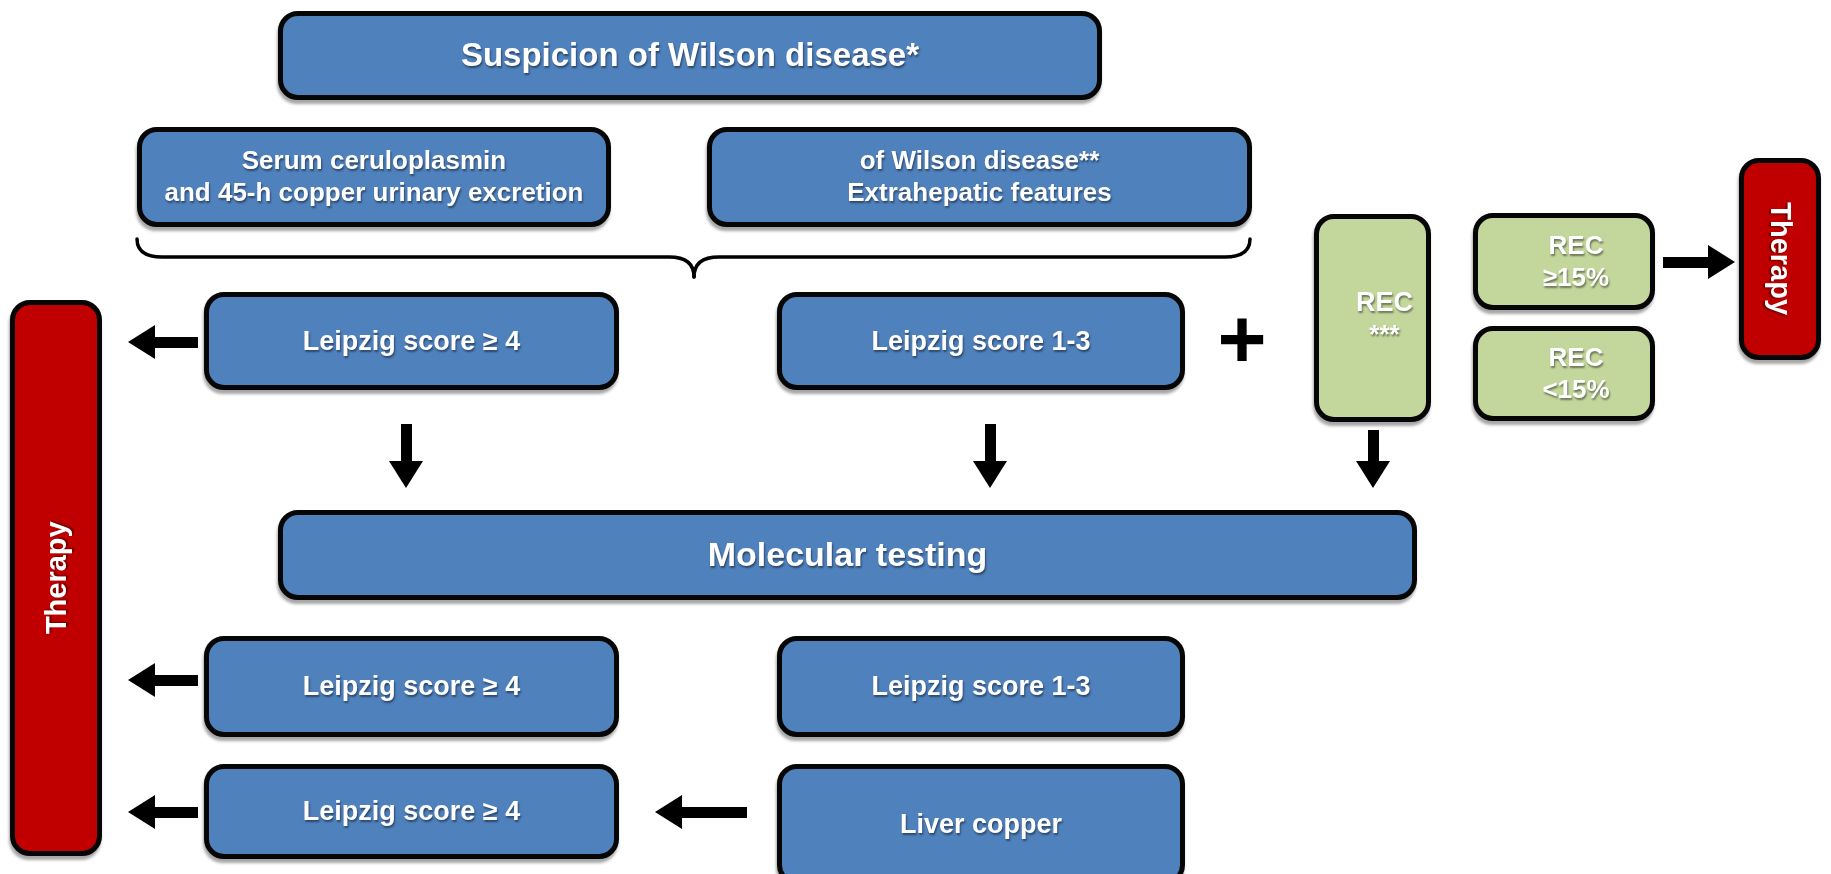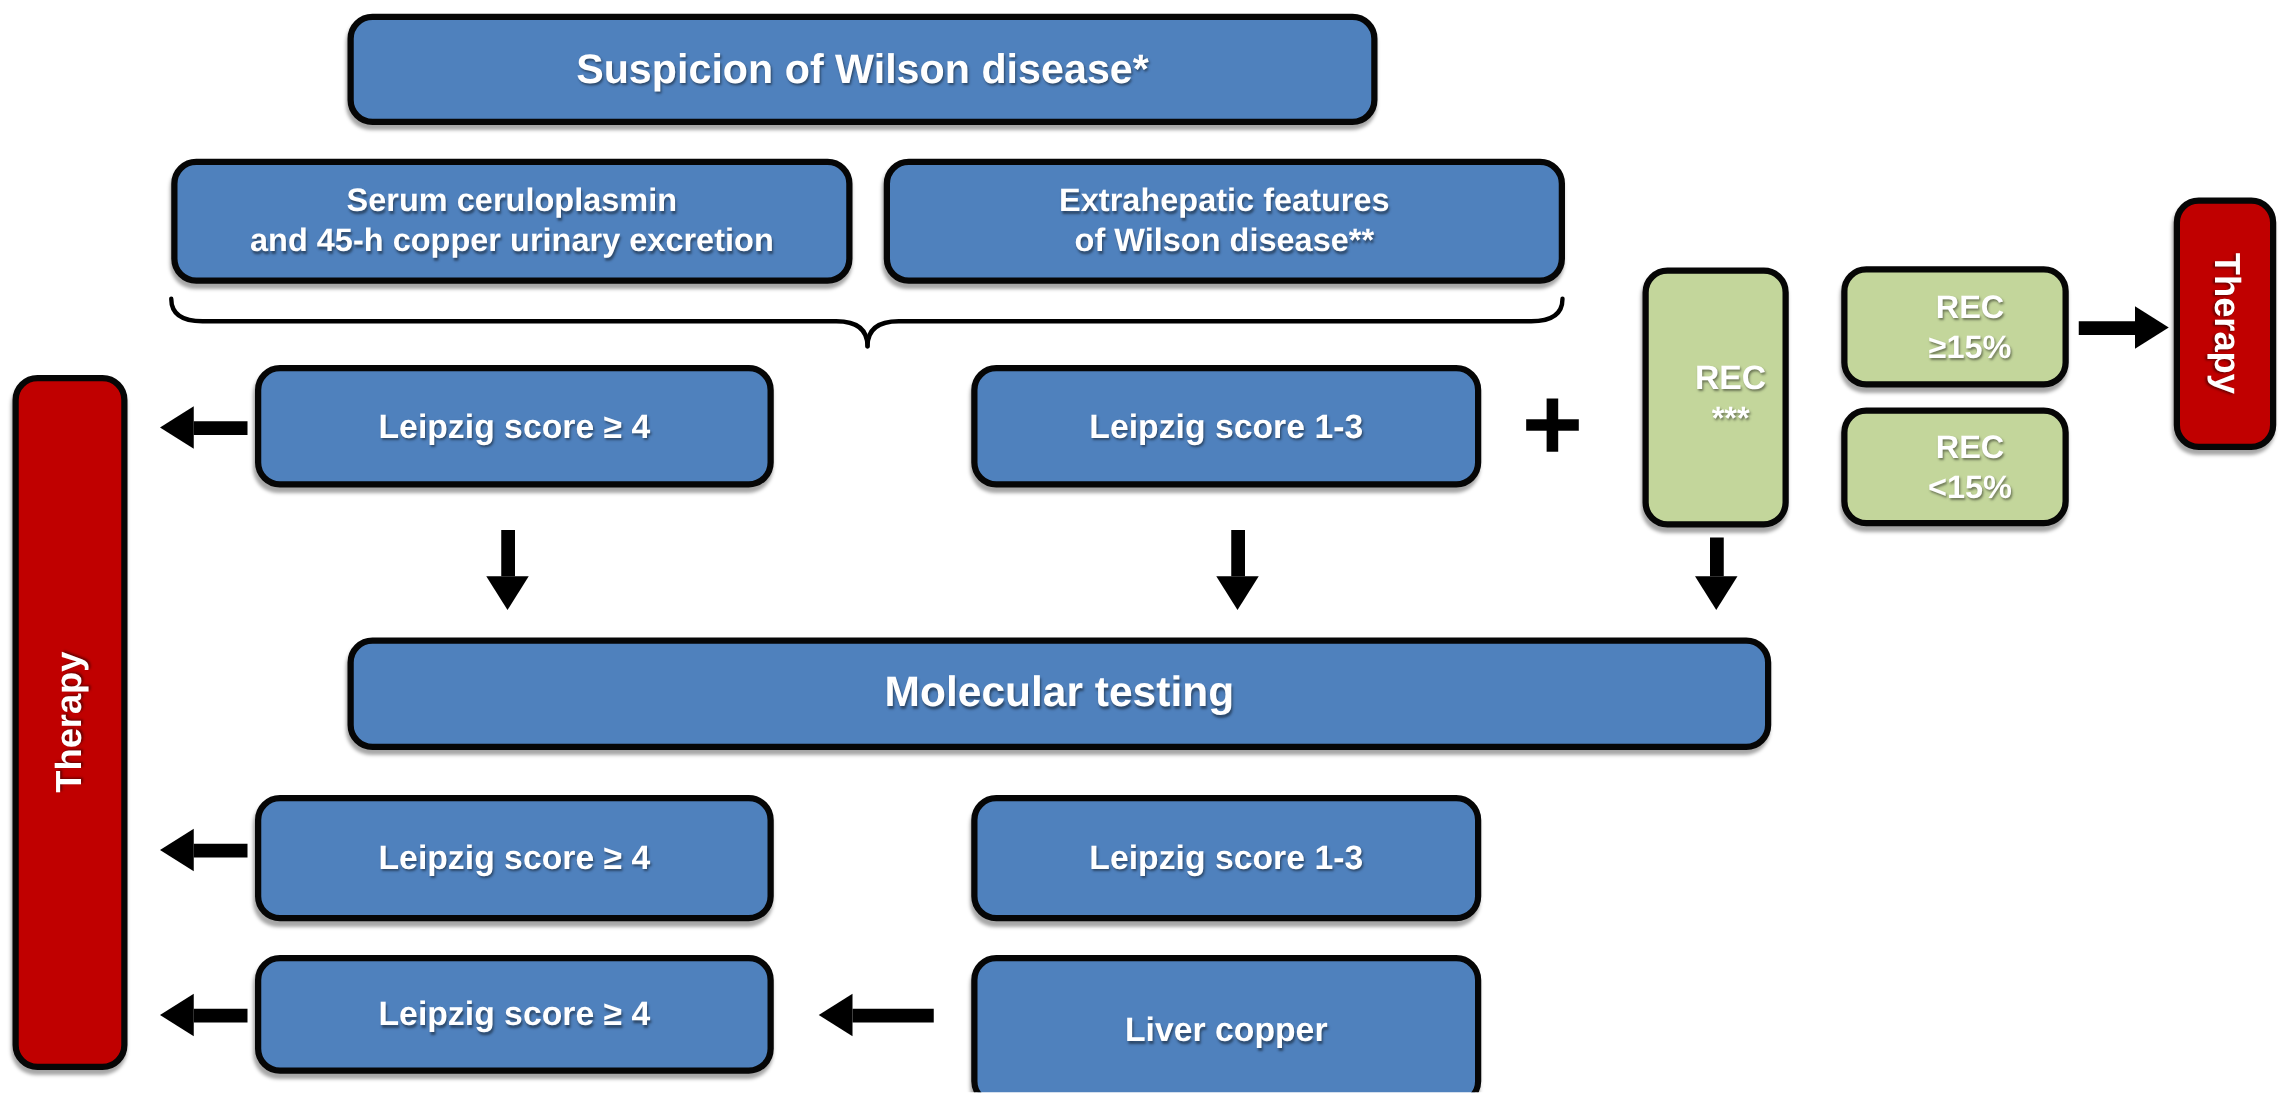--- a/index.html
+++ b/index.html
@@ -44,27 +44,27 @@
 </style>
 </head>
 <body>
 
 <div class="canvas">
 
   <div class="box blue" style="left:278px;top:11px;width:824px;height:89px">
     <span class="lbl fs-title">Suspicion of Wilson disease*</span>
   </div>
 
-  <div class="box blue" style="left:137px;top:127px;width:545px;height:100px">
+  <div class="box blue" style="left:137px;top:127px;width:474px;height:100px">
     <span class="lbl fs-two">Serum ceruloplasmin</span>
     <span class="lbl fs-two">and 45-h copper urinary excretion</span>
   </div>
   <div class="box blue" style="left:707px;top:127px;width:545px;height:100px">
+    <span class="lbl fs-two">of Wilson disease**</span>
     <span class="lbl fs-two">Extrahepatic features</span>
-    <span class="lbl fs-two">of Wilson disease**</span>
   </div>
 
   <svg class="brace" width="1831" height="874" viewBox="0 0 1831 874">
     <path d="M137,239 Q137,257 162,257 L669,257 Q694,257 694,277" fill="none" stroke="#000" stroke-width="3.5" stroke-linecap="round"></path>
     <path d="M1250,239 Q1250,257 1225,257 L719,257 Q694,257 694,277" fill="none" stroke="#000" stroke-width="3.5" stroke-linecap="round"></path>
   </svg>
 
   <div class="box blue" style="left:204px;top:292px;width:415px;height:98px">
     <span class="lbl fs-med">Leipzig score ≥ 4</span>
   </div>

